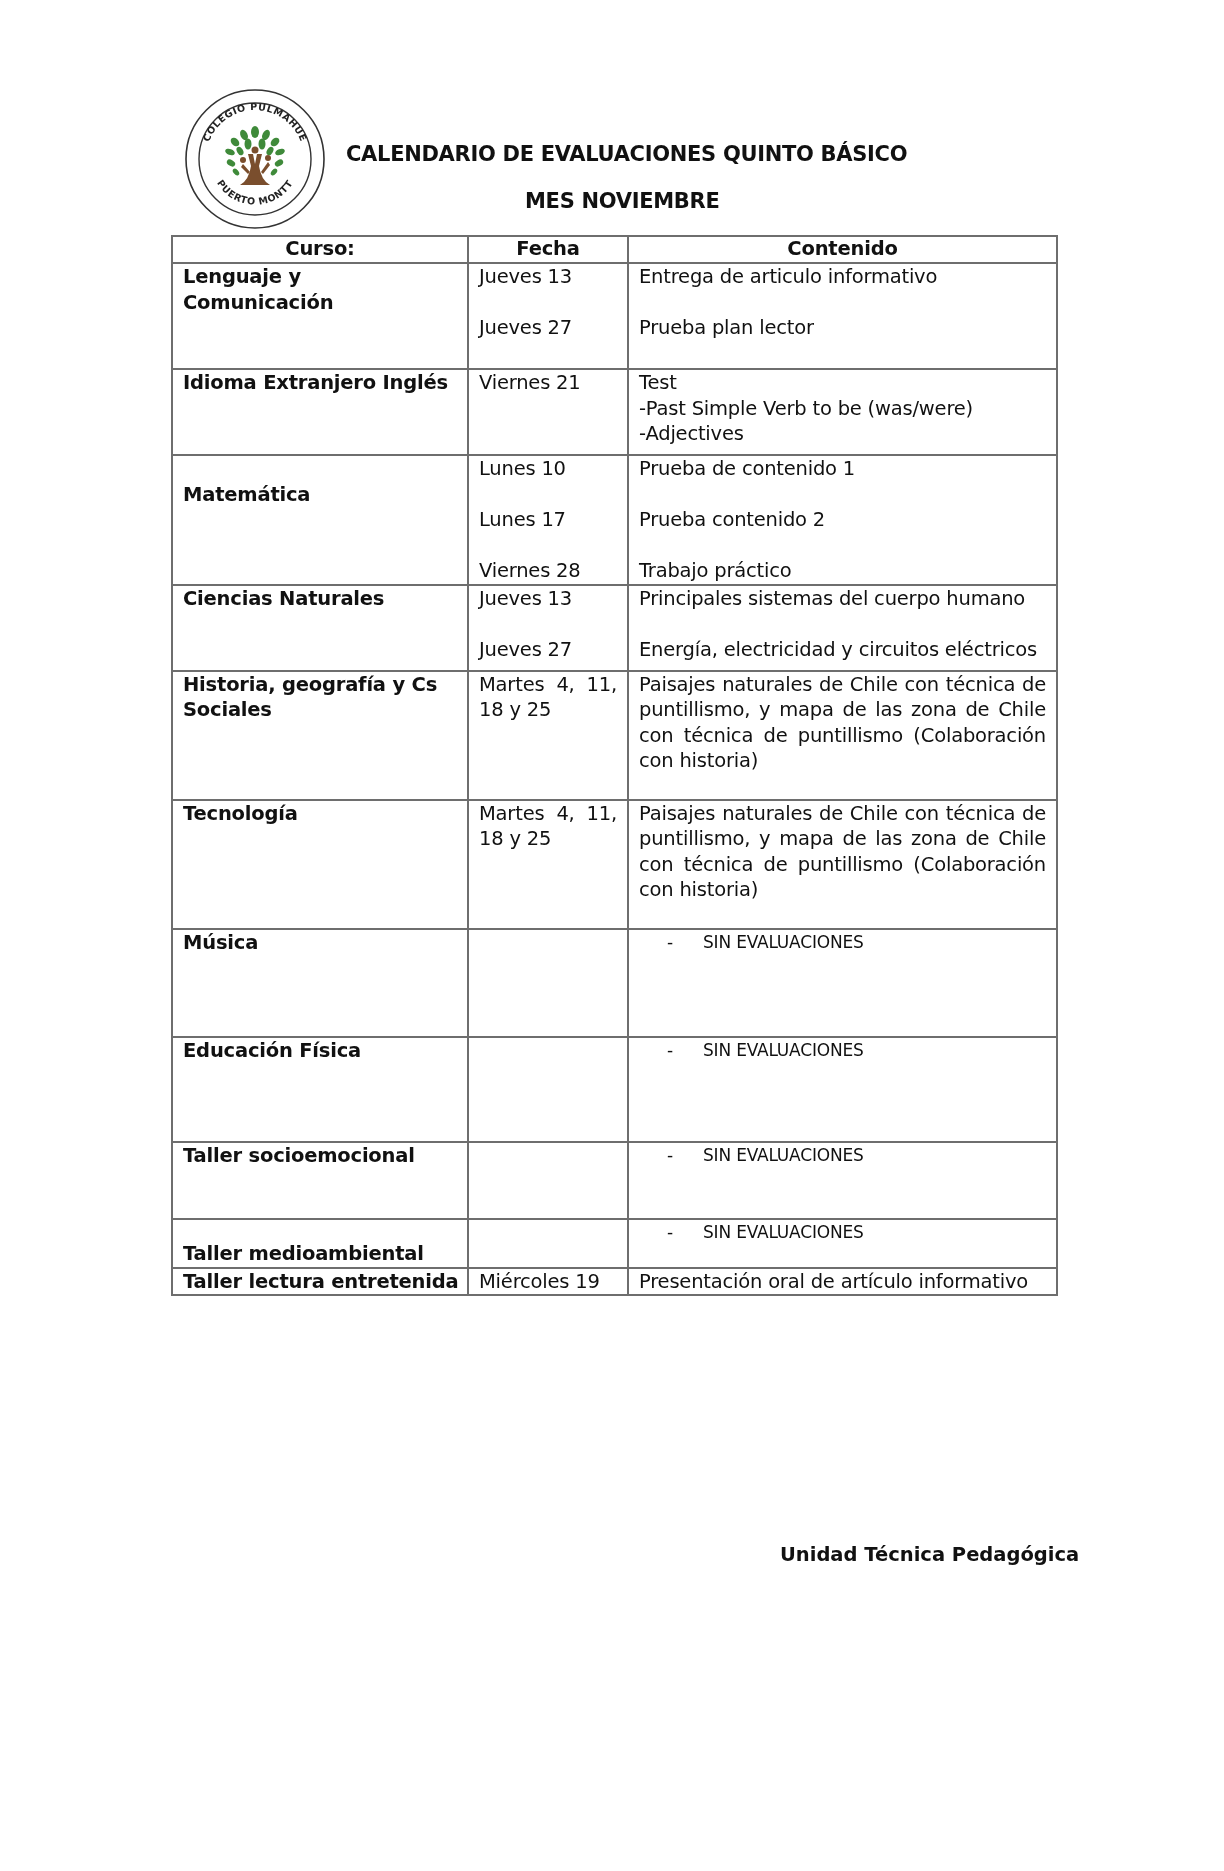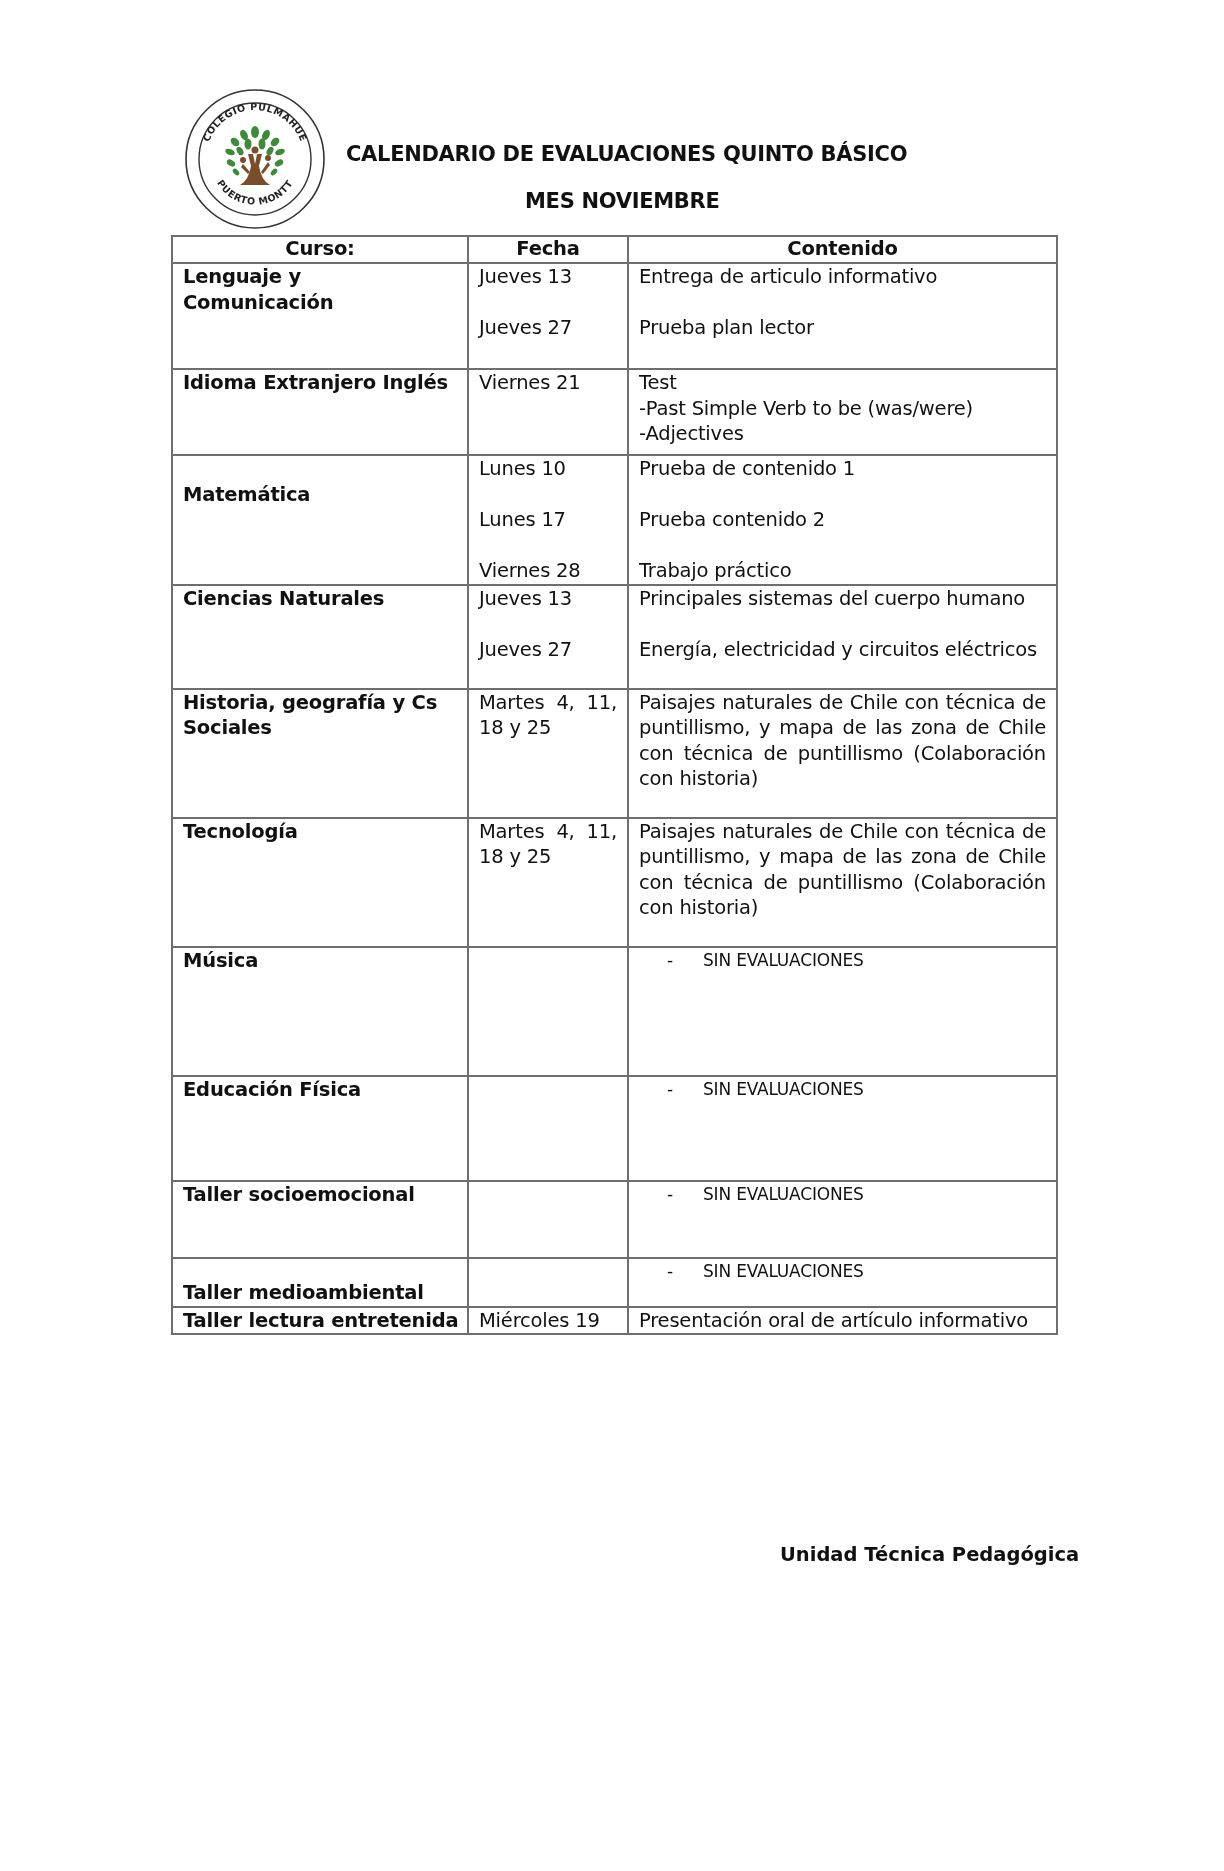--- a/index.html
+++ b/index.html
@@ -116,21 +116,21 @@
       </td>
       <td>
         <div>Prueba de contenido 1</div>
         <span class="gap"></span>
         <div>Prueba contenido 2</div>
         <span class="gap"></span>
         <div>Trabajo práctico</div>
       </td>
     </tr>
 
-    <tr style="height:104px;">
+    <tr style="height:86px;">
       <td class="subj">Ciencias Naturales</td>
       <td>
         <div>Jueves 13</div>
         <span class="gap"></span>
         <div>Jueves 27</div>
       </td>
       <td>
         <div>Principales sistemas del cuerpo humano</div>
         <span class="gap"></span>
         <div class="just">Energía, electricidad y circuitos eléctricos</div>
@@ -142,21 +142,21 @@
       <td class="just">Martes 4, 11, 18 y 25</td>
       <td class="just">Paisajes naturales de Chile con técnica de puntillismo, y mapa de las zona de Chile con técnica de puntillismo (Colaboración con historia)</td>
     </tr>
 
     <tr style="height:129px;">
       <td class="subj">Tecnología</td>
       <td class="just">Martes 4, 11, 18 y 25</td>
       <td class="just">Paisajes naturales de Chile con técnica de puntillismo, y mapa de las zona de Chile con técnica de puntillismo (Colaboración con historia)</td>
     </tr>
 
-    <tr style="height:129px;">
+    <tr style="height:108px;">
       <td class="subj">Música</td>
       <td></td>
       <td class="sin"><span class="dash">-</span><span>SIN EVALUACIONES</span></td>
     </tr>
 
 
     <tr style="height:105px;">
       <td class="subj">Educación Física</td>
       <td></td>
       <td class="sin"><span class="dash">-</span><span>SIN EVALUACIONES</span></td>

